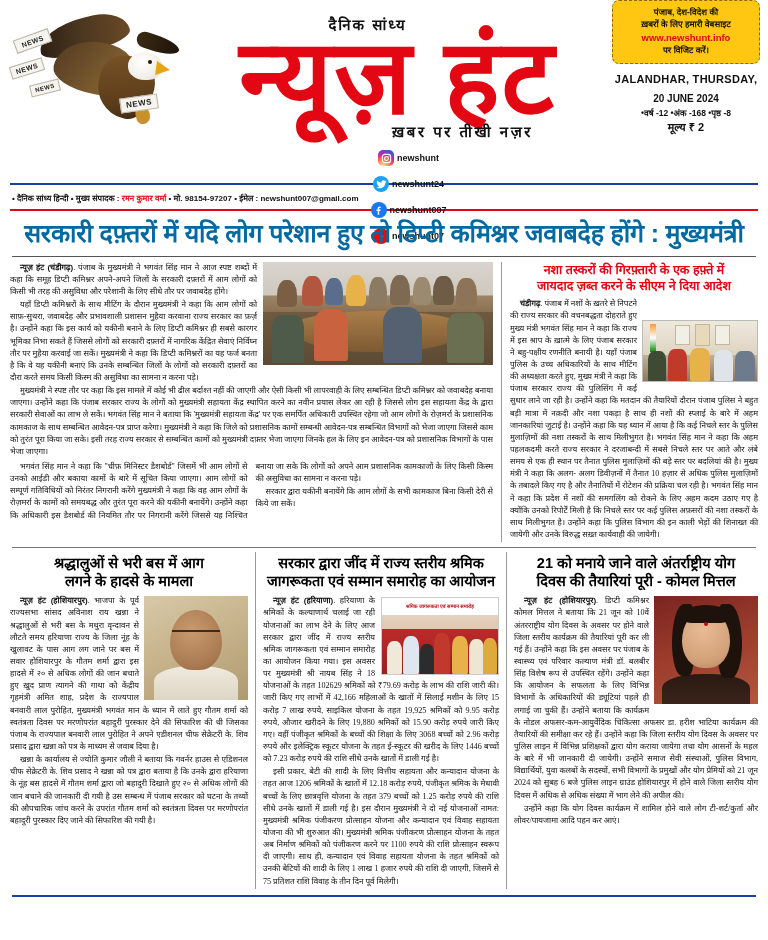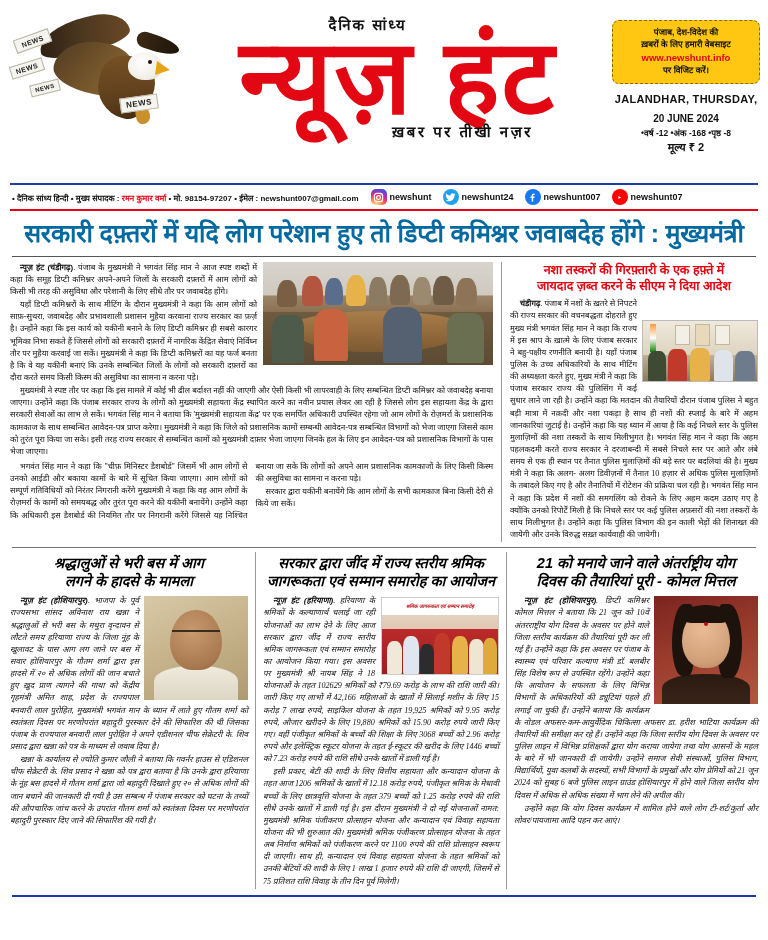--- a/index.html
+++ b/index.html
@@ -137,21 +137,21 @@
     font-weight: bold;
     font-size: 15px;
     color: #111;
     letter-spacing: 2.5px;
     margin-top: -6px;
     margin-left: 130px;
   }
 
   .info-zone {
     flex: 0 0 148px;
-    padding-top: 20px;
+    padding-top: 0;
     text-align: center;
   }
   .web-box {
     background: #ffc712;
     border: 1.5px dashed #8a6a00;
     border-radius: 7px;
     padding: 5px 4px 6px;
     font-family: "Liberation Sans", sans-serif;
     font-size: 8.5px;
     font-weight: bold;
@@ -178,21 +178,21 @@
     display:flex; align-items:center;
     height: 16px;
     padding: 12px 4px;
     font-family: "Liberation Sans", sans-serif;
   }
   .contact-left {
     font-size: 8px; font-weight: bold; color:#111;
     white-space: nowrap; flex: 0 0 auto;
   }
   .contact-left .nm { color:#e30613; }
-  .social-wrap { display:flex; align-items:center; gap:2px; margin-left:12px; }
+  .social-wrap { display:flex; align-items:center; gap:10px; margin-left:12px;flex-direction:column; }
   .soc { display:flex; align-items:center; gap:3px; margin-right:9px; }
   .soc-ico {
     width: 16px; height: 16px; border-radius: 4px;
     display:flex; align-items:center; justify-content:center;
     color:#fff; font-size:10px; font-weight:bold;
     font-family:"Liberation Sans", sans-serif;
   }
   .ico-ig { background: radial-gradient(circle at 30% 107%, #fdf497 0%, #fd5949 45%, #d6249f 60%, #285AEB 90%); border-radius:5px; }
   .ico-tw { background:#1da1f2; border-radius:50%; }
   .ico-fb { background:#1877f2; border-radius:50%; }
@@ -261,21 +261,21 @@
     border-radius: 50% 50% 45% 45% / 40% 40% 60% 60%;
   }
   .mp-person {
     position:absolute; border-radius: 42% 42% 20% 20% / 55% 55% 18% 18%;
   }
 
   
   .bottom-sep { border-top:1px solid #777; margin: 5px 4px 0; }
 
   .bottom-block { display:flex; gap:7px; padding: 4px 2px 0; }
-  .bcol { min-width:0;font-style:italic; }
+  .bcol { min-width:0; }
   .bcol-1 { flex: 0 0 238px; }
   .bcol-2 { flex: 1 1 0; }
   .bcol-3 { flex: 0 0 244px; }
 
   .b-head {
     text-align:center;
     font-family:"Liberation Sans", sans-serif;
     font-weight:bold;
     font-size: 14.5px;
     line-height:1.25;

